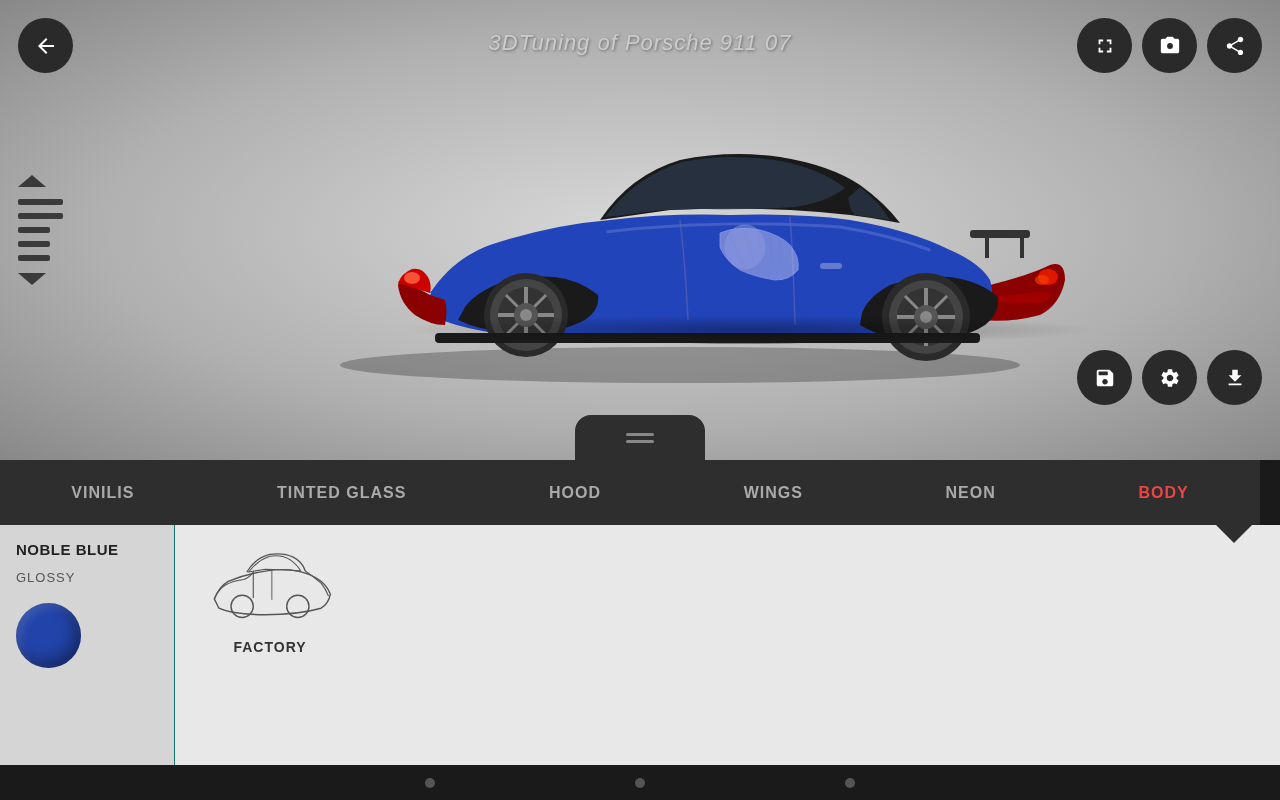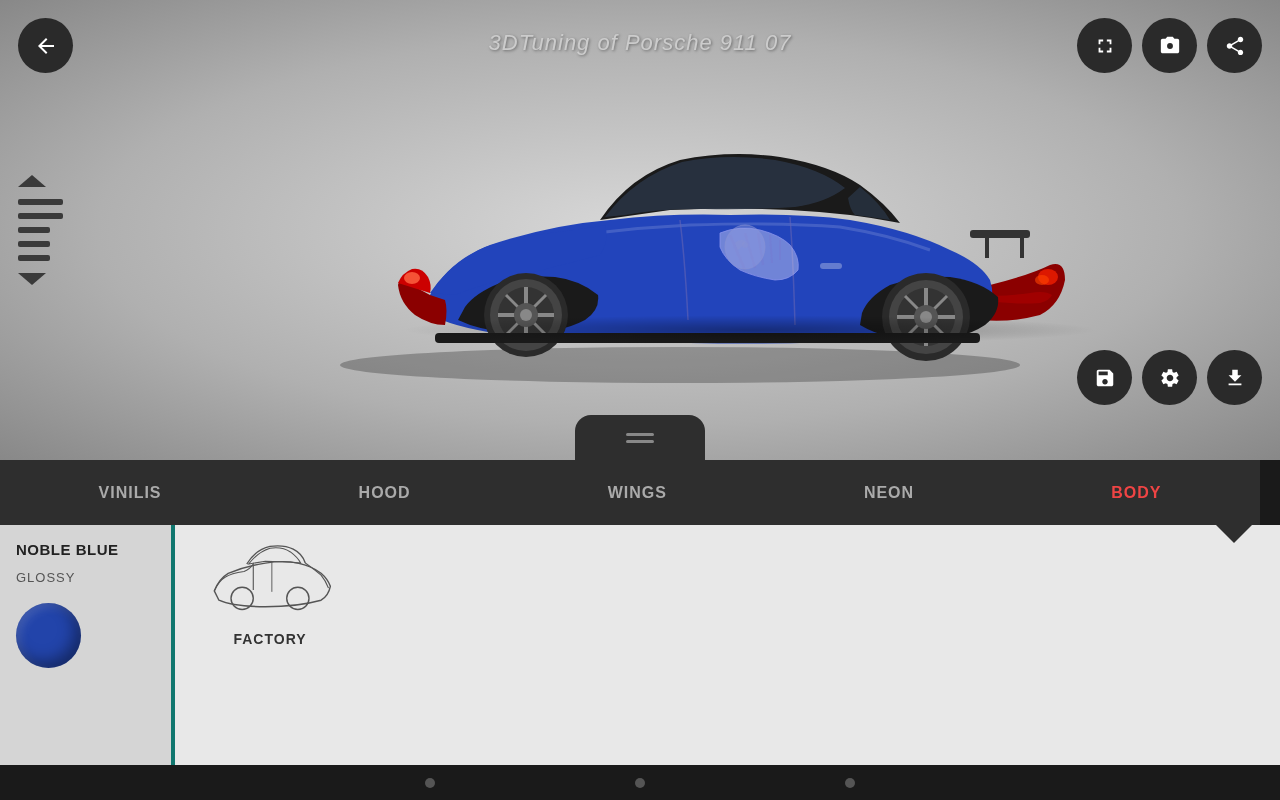--- a/index.html
+++ b/index.html
@@ -220,21 +220,21 @@
       height: 275px;
       background: #e8e8e8;
       display: flex;
       flex-direction: row;
     }
 
     
     #left-panel {
       width: 175px;
       background: #d5d5d5;
-      border-right: 4px solid #0f766e;
+      border-right: 1px solid #0f766e;
       padding: 16px;
       display: flex;
       flex-direction: column;
       gap: 8px;
     }
 
     #color-name {
       font-size: 15px;
       font-weight: bold;
       color: #222;
@@ -253,21 +253,21 @@
       height: 65px;
       border-radius: 50%;
       background: #2244aa;
       margin-top: 10px;
       box-shadow: inset -6px -6px 15px rgba(0,0,0,0.4), inset 4px 4px 10px rgba(255,255,255,0.15);
     }
 
     
     #right-panel {
       flex: 1;
-      padding: 12px 30px;
+      padding: 20px 30px;
       display: flex;
       flex-direction: row;
       gap: 30px;
     }
 
     .option-item {
       display: flex;
       flex-direction: column;
       align-items: center;
       gap: 14px;
@@ -465,20 +465,21 @@
   <div id="tab-handle">
     <div class="handle-lines">
       <div class="handle-line"></div>
       <div class="handle-line"></div>
     </div>
   </div>
 </div>
 
 <div id="nav-tabs">
   <div class="nav-tab">VINILIS</div>
+  <div class="nav-tab">TINTED GLASS</div>
   <div class="nav-tab">HOOD</div>
   <div class="nav-tab">WINGS</div>
   <div class="nav-tab">NEON</div>
   <div class="nav-tab active">BODY</div>
   <div id="nav-arrow"></div>
 </div>
 
 <div id="bottom-content">
 
   <div id="left-panel">

